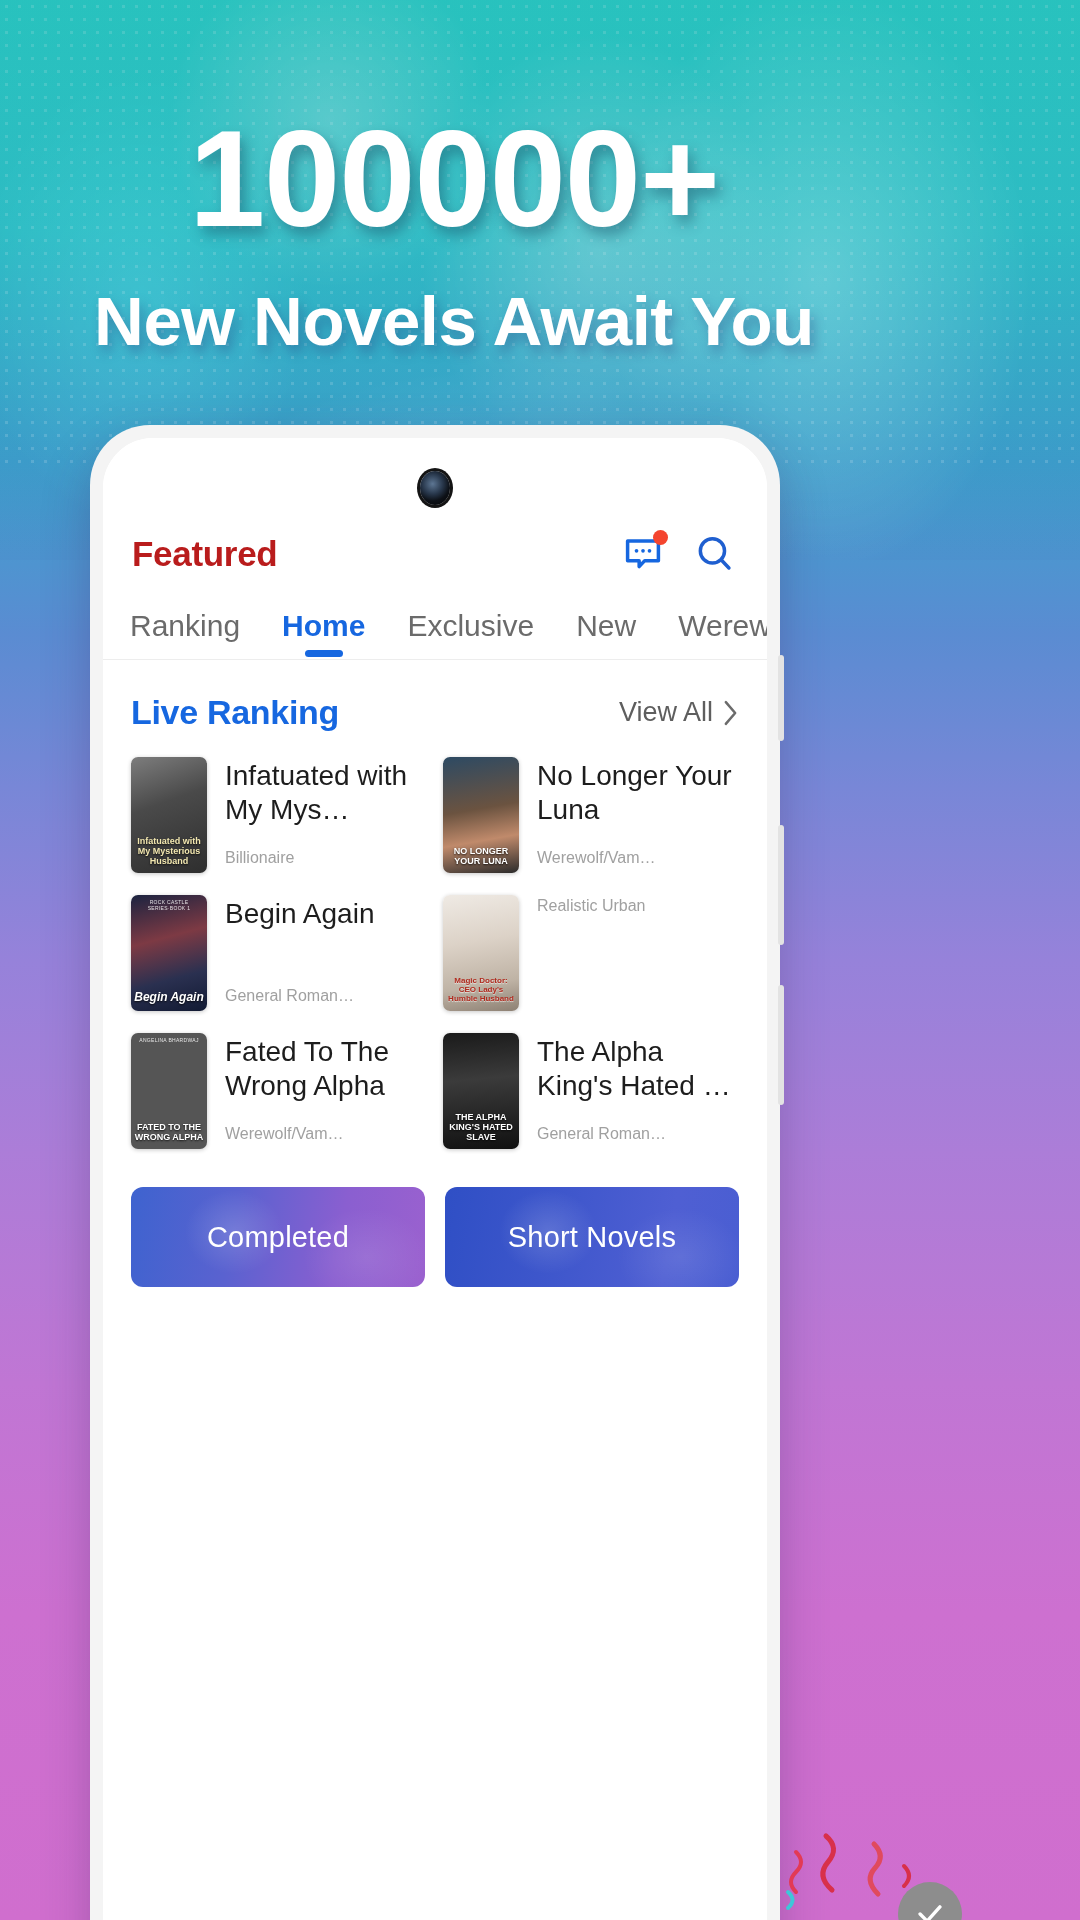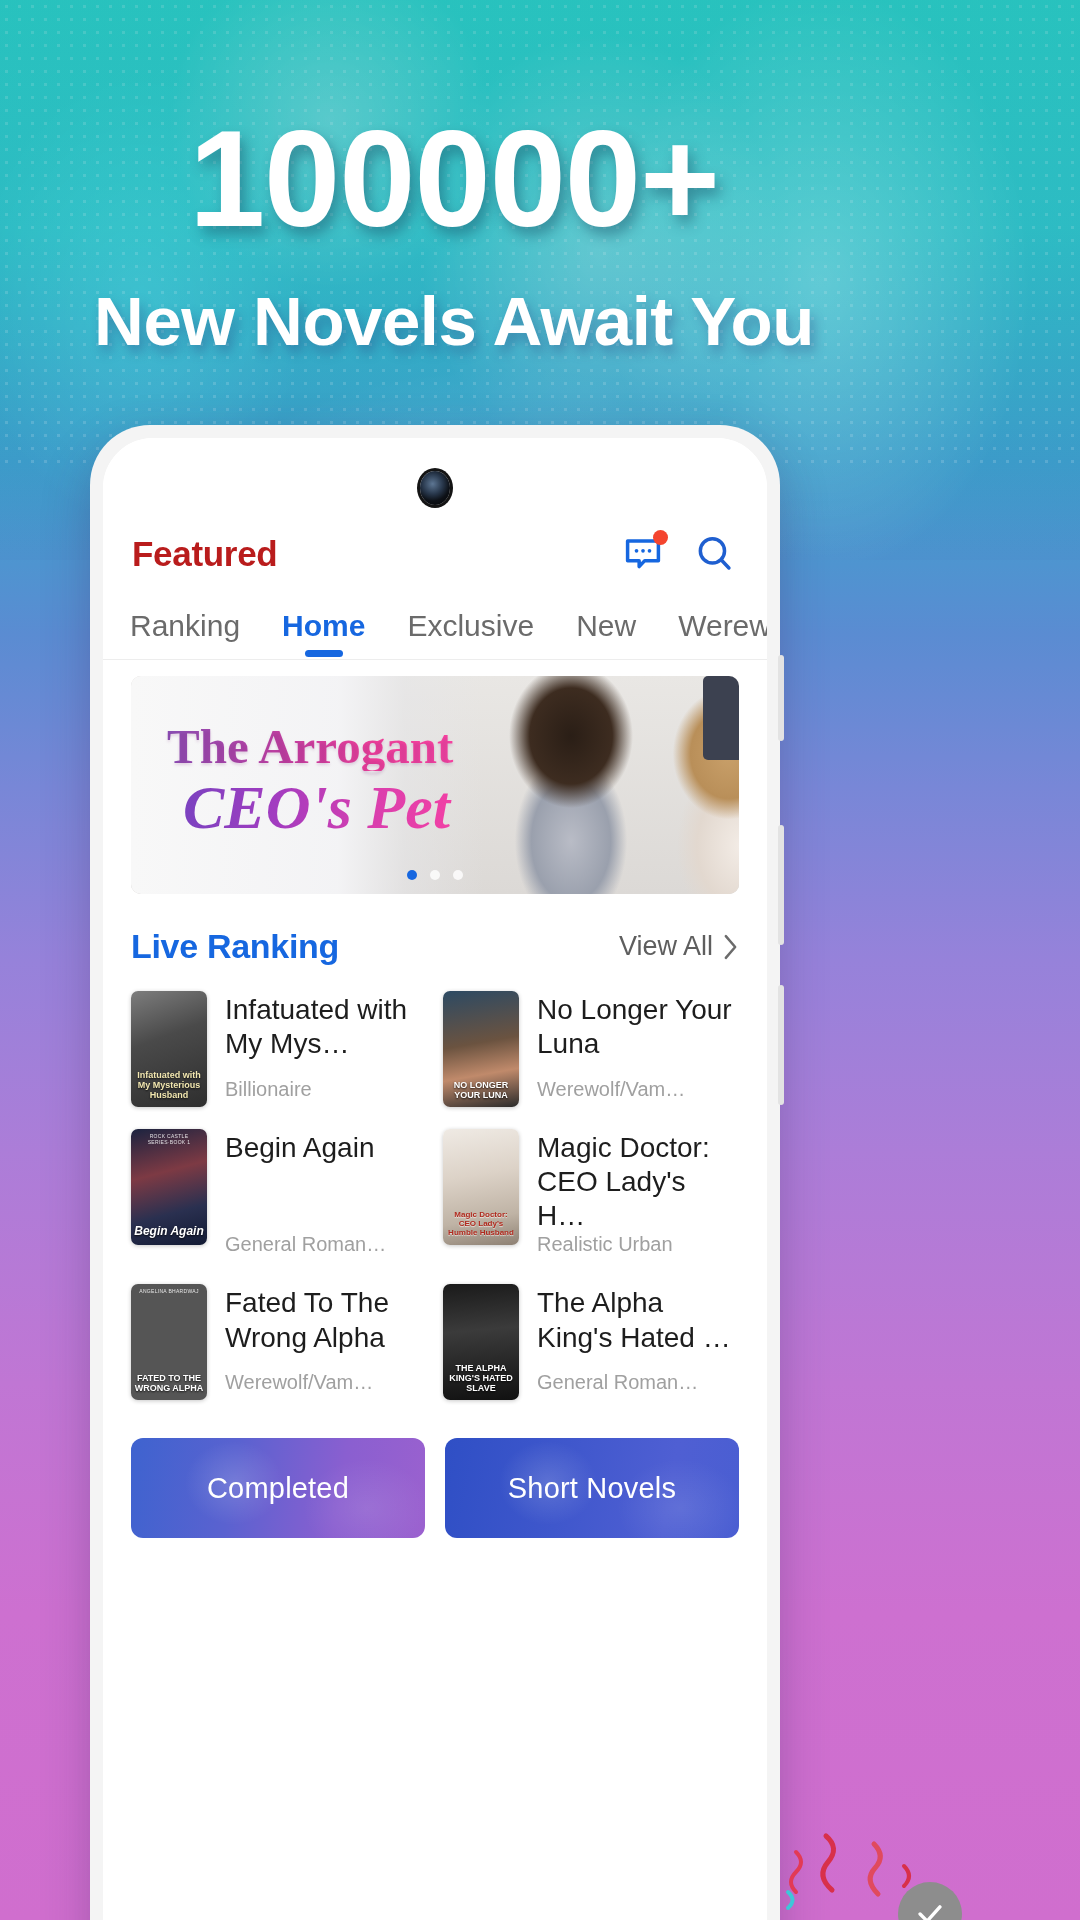--- a/index.html
+++ b/index.html
@@ -214,21 +214,21 @@
   .cover-top{
     position:absolute; left:0; right:0; top:4px;
     text-align:center; font-size:5px; letter-spacing:.3px;
     color:rgba(255,255,255,.85); padding:0 3px;
   }
   .book-info{ flex:1; min-width:0; display:flex; flex-direction:column; justify-content:space-between; padding:2px 0 6px 0; }
   .book-title{
     font-size:28px; line-height:1.22; color:#1d1d1d; font-weight:500;
     overflow:hidden;
   }
-  .book-genre{ font-size:20px; color:#a0a0a0; white-space:nowrap; overflow:hidden; }
+  .book-genre{ font-size:16px; color:#a0a0a0; white-space:nowrap; overflow:hidden; }
 
   
   .cv1{ background:linear-gradient(160deg,#7d7d7d 0%,#4a4a4a 40%,#2e2e2e 100%); }
   .cv1 .cover-label{ color:#f2e7b0; }
   .cv2{ background:linear-gradient(170deg,#2d4a63 0%,#6b5340 45%,#c08a6b 70%,#2b2b2b 100%); }
   .cv3{ background:linear-gradient(165deg,#1b2340 0%,#7d3a44 38%,#2a3050 70%,#121a33 100%); }
   .cv3 .cover-label{ color:#fff; font-style:italic; font-size:12px; }
   .cv4{ background:linear-gradient(170deg,#efeae4 0%,#dcd2c7 40%,#bfb3a5 75%,#8d8073 100%); }
   .cv4 .cover-label{ color:#b02a1e; text-shadow:0 1px 1px rgba(255,255,255,.7); font-size:8px; }
   .cv5{ background:linear-gradient(175deg,#0d3croyal 0%,#10407c 0%,#1b63b8 45%,#0b2a55 100%); }
@@ -316,35 +316,20 @@
       </div>
 
       <div id="tabs">
         <div class="tab">Ranking</div>
         <div class="tab active">Home</div>
         <div class="tab">Exclusive</div>
         <div class="tab">New</div>
         <div class="tab">Werewolf</div>
       </div>
 
-      <div id="banner-wrap">
-        <div id="banner">
-          <div id="banner-photo"></div>
-          <div id="banner-right-dark"></div>
-          <div id="banner-title">
-            <div id="banner-line1">The Arrogant</div>
-            <div id="banner-line2">CEO's Pet</div>
-          </div>
-          <div id="banner-dots">
-            <span class="bdot active"></span>
-            <span class="bdot"></span>
-            <span class="bdot"></span>
-          </div>
-        </div>
-      </div>
 
       <div id="section-head">
         <div id="section-title">Live Ranking</div>
         <div id="view-all">
           <span>View All</span>
           <svg width="17" height="28" viewBox="0 0 10 18" fill="none" stroke="#6b6b6b" stroke-width="1.6" stroke-linecap="round" stroke-linejoin="round">
             <polyline points="2,2 8,9 2,16"></polyline>
           </svg>
         </div>
       </div>
@@ -380,21 +365,20 @@
             <div class="book-title">Begin Again</div>
             <div class="book-genre">General Roman…</div>
           </div>
         </div>
 
         <div class="book">
           <div class="cover cv4">
             <span class="cover-label">Magic Doctor: CEO Lady's Humble Husband</span>
           </div>
           <div class="book-info">
-            <div class="book-title">Magic Doctor: CEO Lady's H…</div>
             <div class="book-genre">Realistic Urban</div>
           </div>
         </div>
 
         <div class="book">
           <div class="cover cv5">
             <span class="cover-top">ANGELINA BHARDWAJ</span>
             <span class="cover-label">FATED TO THE WRONG ALPHA</span>
           </div>
           <div class="book-info">

